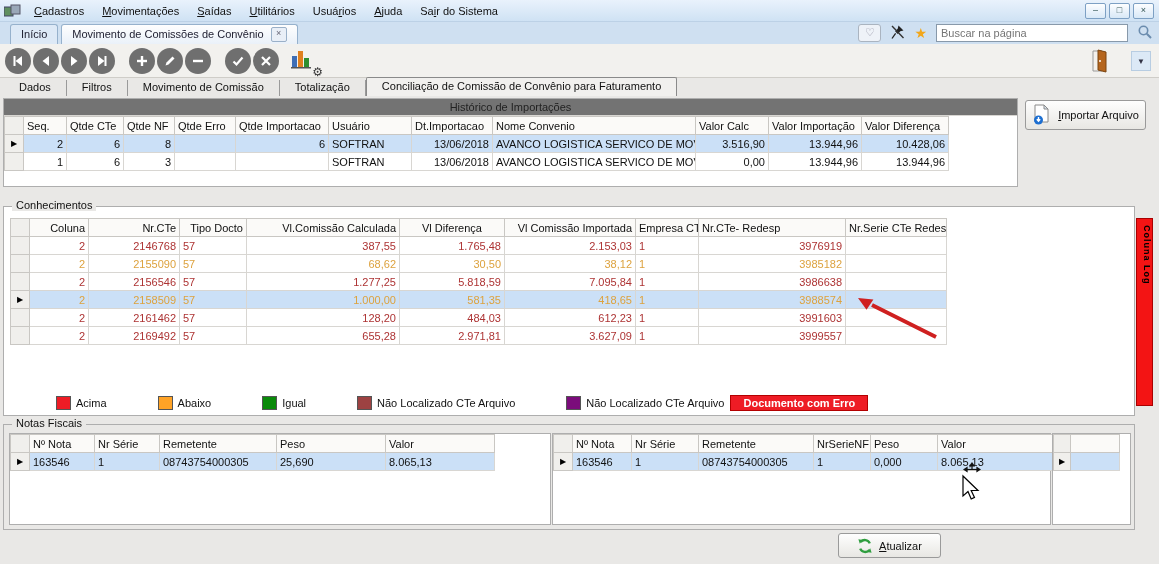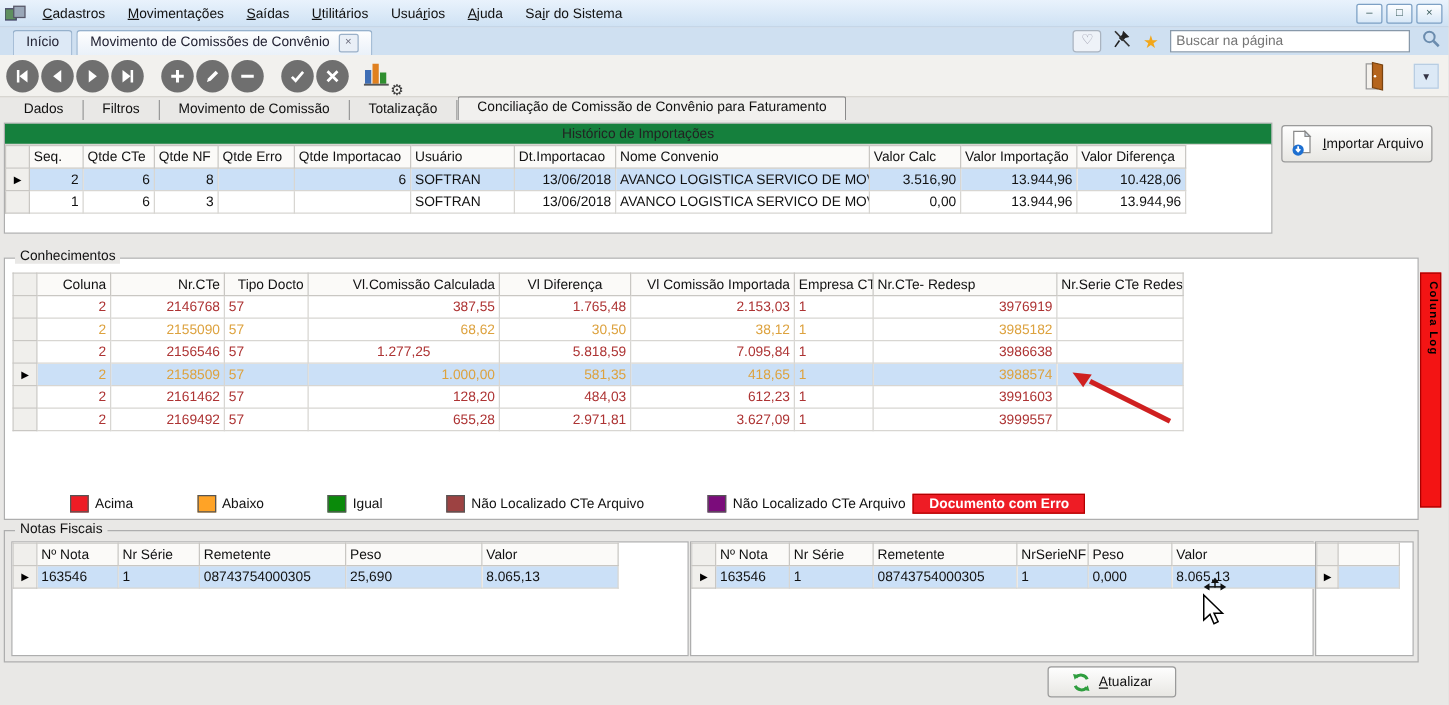--- a/index.html
+++ b/index.html
@@ -45,21 +45,21 @@
             font-size:8px;color:#334;}
   
   .pagetabs{position:absolute;top:78px;left:0;right:0;height:18px;display:flex;
             align-items:flex-end;padding-left:4px;background:#e9e8e6;}
   .ptab{height:16px;line-height:15px;padding:0 15px;border-right:1px solid #9a9a9a;color:#111;}
   .ptab.active{border:1px solid #8a8a8a;border-bottom:none;background:#f1f0ee;height:18px;
                line-height:17px;border-radius:2px 2px 0 0;}
   
   .content{position:absolute;top:96px;left:0;width:1159px;height:468px;background:#e9e8e6;}
   .panel{position:absolute;background:#fff;border:1px solid #aeaeae;}
-  .hist-caption{height:16px;line-height:16px;text-align:center;background:#15803d;
+  .hist-caption{height:16px;line-height:16px;text-align:center;background:#737373;
                 border-bottom:1px solid #d8d6d2;color:#222;}
   .grid{border-collapse:collapse;table-layout:fixed;font-size:11px;background:#fff;}
   .grid th{background:#fbfaf8;border:1px solid #c9c7c3;font-weight:normal;height:17px;
            padding:0 3px;text-align:left;overflow:hidden;white-space:nowrap;}
   .grid td{border:1px solid #d8d6d2;height:17px;padding:0 3px;overflow:hidden;
            white-space:nowrap;background:#fff;}
   tr.selected td{background:#cbe0f7;}
   tr.c-red td{color:#ad3333;}
   tr.c-orange td{color:#dda23e;}
   .grid td.selcell,.grid th.selhead{background:#f0efec;border-color:#c9c7c3;padding:0;
@@ -312,21 +312,21 @@
               <td style="text-align: right;">38,12</td>
               <td style="text-align: left;">1</td>
               <td style="text-align: right;">3985182</td>
               <td style="text-align: left;"></td>
             </tr>
             <tr class="c-red">
               <td class="selcell"></td>
               <td style="text-align: right;">2</td>
               <td style="text-align: right;">2156546</td>
               <td style="text-align: left;">57</td>
-              <td style="text-align: center;">1.277,25</td>
+              <td style="text-align: right;">1.277,25</td>
               <td style="text-align: right;">5.818,59</td>
               <td style="text-align: right;">7.095,84</td>
               <td style="text-align: left;">1</td>
               <td style="text-align: right;">3986638</td>
               <td style="text-align: left;"></td>
             </tr>
             <tr class="c-orange selected">
               <td class="selcell">▶</td>
               <td style="text-align: right;">2</td>
               <td style="text-align: right;">2158509</td>

